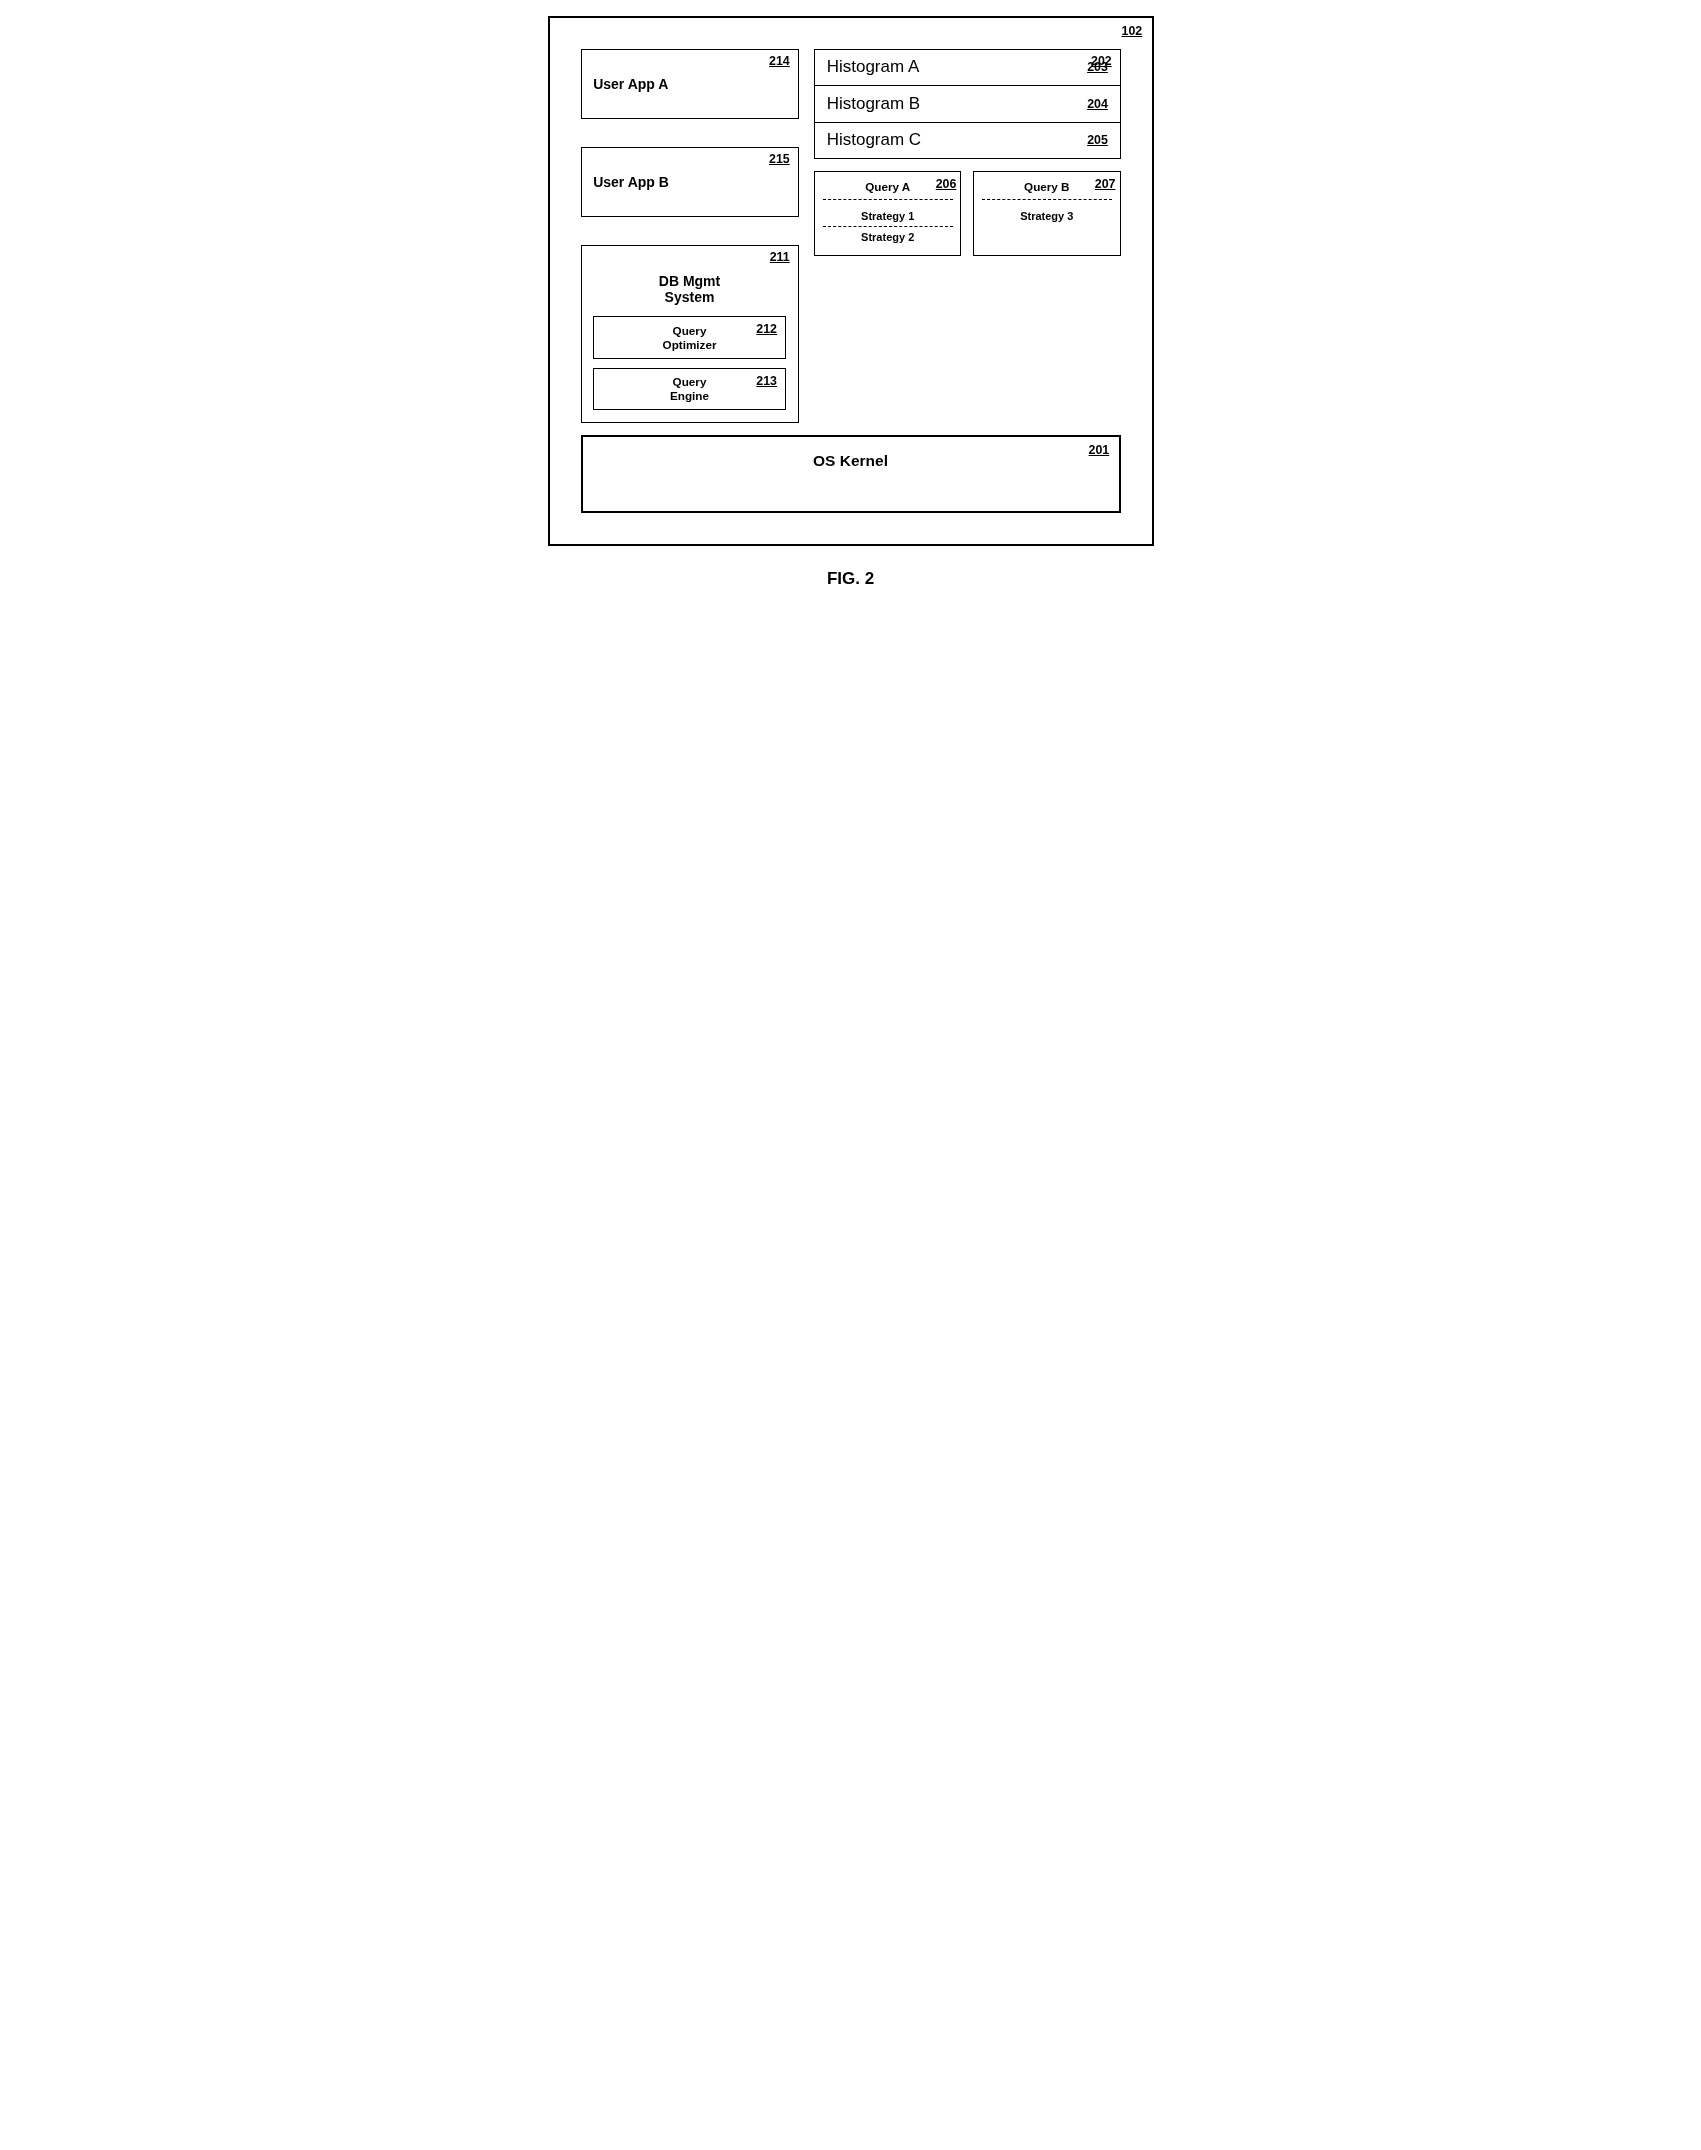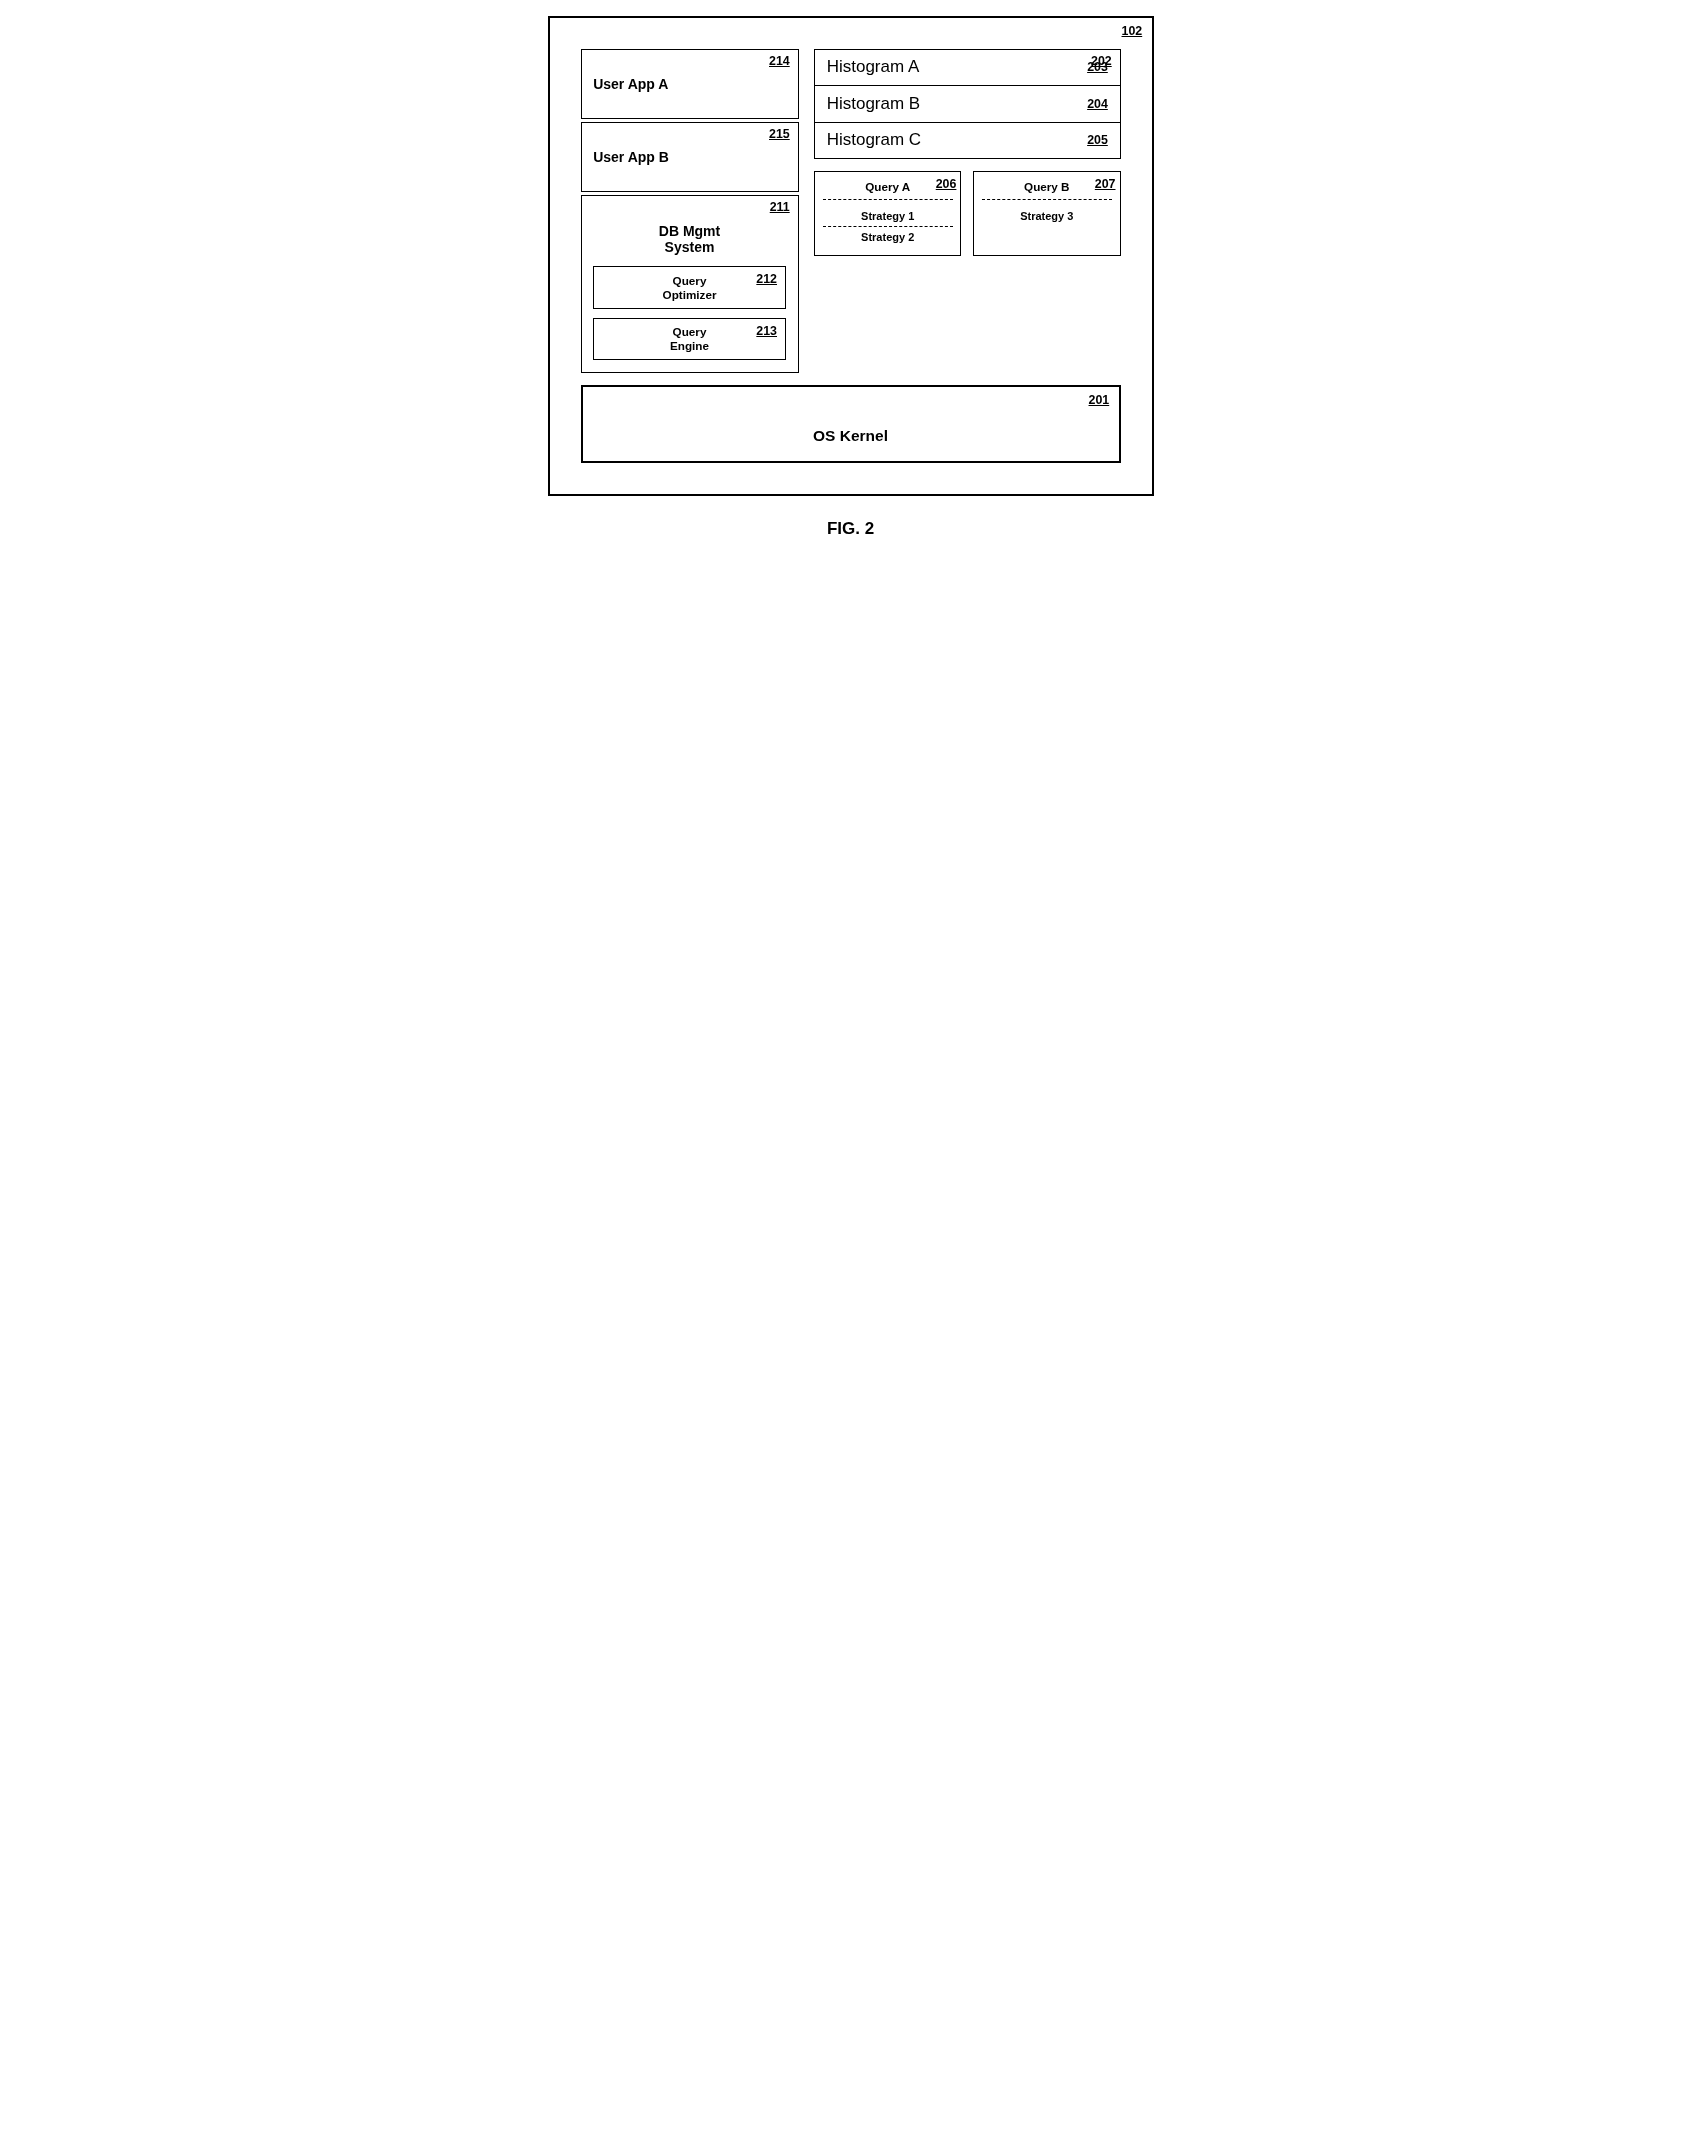--- a/index.html
+++ b/index.html
@@ -46,21 +46,21 @@
     .diagram-content {
       display: flex;
       gap: 15.5px;
       align-items: flex-start;
     }
 
     
     .left-col {
       display: flex;
       flex-direction: column;
-      gap: 3px;
+      gap: 28px;
       width: 218px;
       flex-shrink: 0;
     }
 
     .box {
       border: 1.6px solid #000;
       padding: 7.8px 11.7px;
       position: relative;
       background: #fff;
     }
@@ -208,21 +208,21 @@
 
     
     .os-kernel-box {
       border: 2.3px solid #000;
       padding: 15.5px;
       position: relative;
       background: #fff;
       margin-top: 11.7px;
       height: 78px;
       display: flex;
-      align-items: flex-end;
+      align-items: flex-start;
       justify-content: center;
     }
 
     .os-kernel-label {
       font-size: 15.5px;
       font-weight: bold;
     }
 
     .os-kernel-ref {
       position: absolute;

